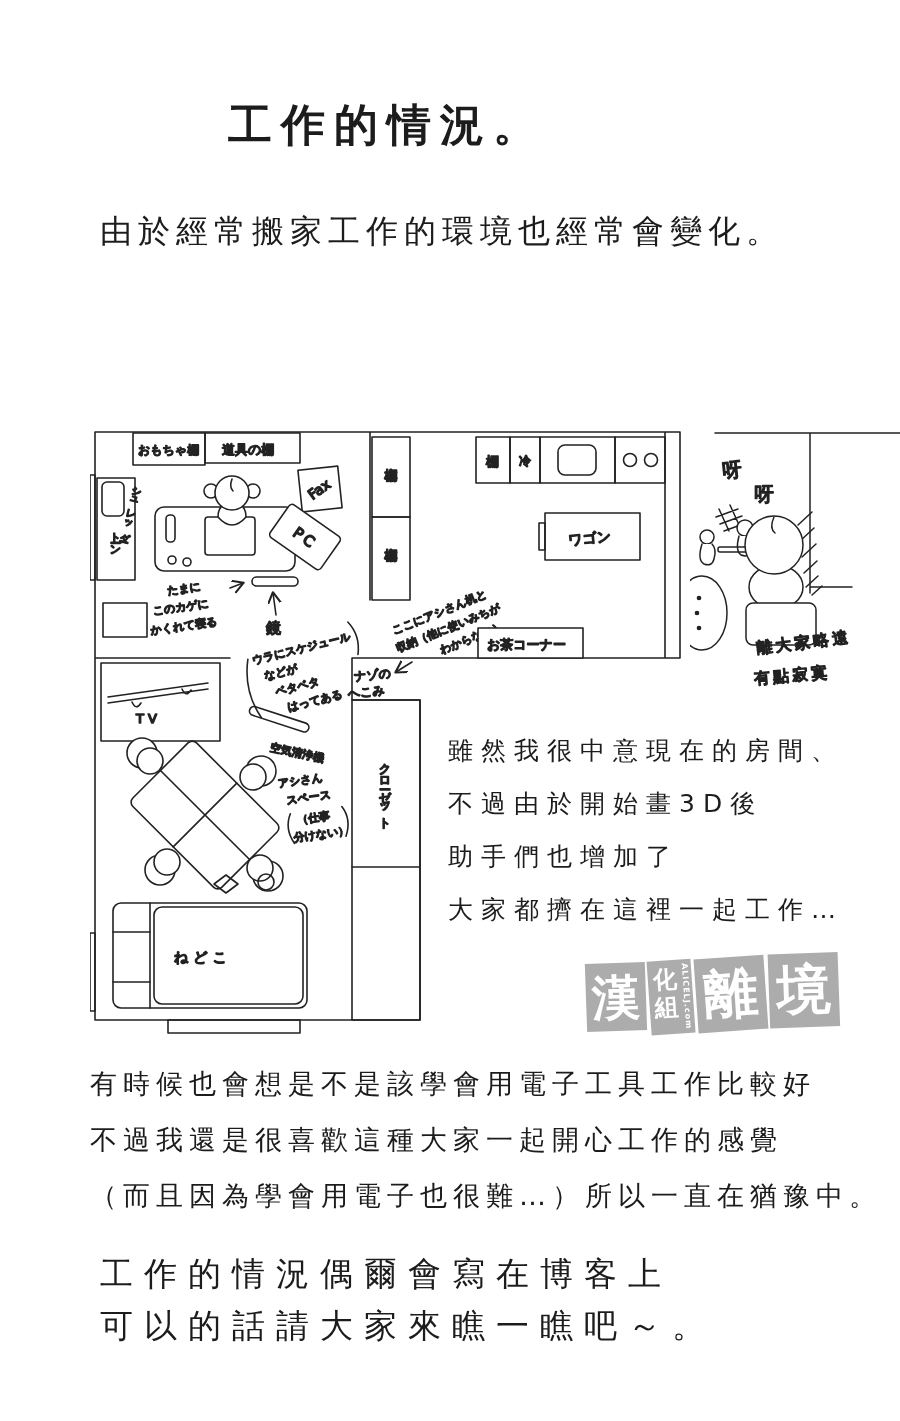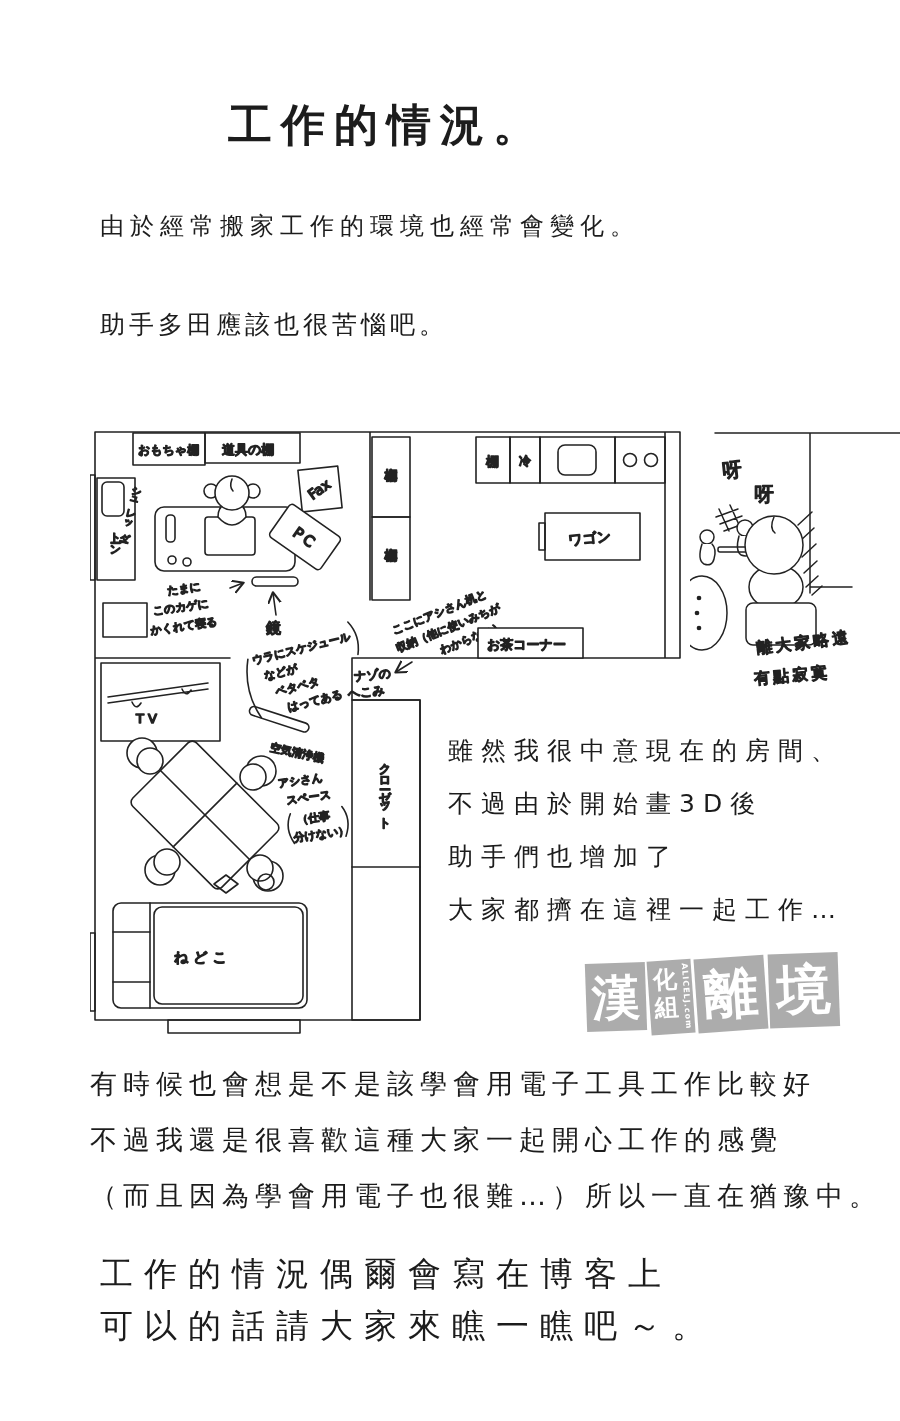--- a/index.html
+++ b/index.html
@@ -3,21 +3,21 @@
 <meta charset="utf-8">
 <style>
   html,body{margin:0;padding:0;background:#e8e8e8;}
   .canvas{
     position:relative;width:900px;height:1421px;background:#ffffff;
     margin:0 auto;overflow:hidden;color:#1c1c1c;
     font-family:"DejaVu Sans",sans-serif;
   }
   .hand{position:absolute;white-space:nowrap;color:#1c1c1c;}
   .title{left:228px;top:96px;font-size:44px;letter-spacing:9px;font-weight:bold;}
-  .intro{left:100px;top:210px;font-size:24px;letter-spacing:6px;}
+  .intro{left:100px;top:210px;font-size:32px;letter-spacing:6px;}
   .para2{left:100px;top:300px;font-size:25px;letter-spacing:4px;line-height:50px;}
   .sidenote{left:448px;top:724px;font-size:25px;letter-spacing:8px;line-height:53px;}
   .outro1{left:90px;top:1056px;font-size:27px;letter-spacing:6px;line-height:56px;}
   .outro2{left:100px;top:1248px;font-size:33px;letter-spacing:11px;line-height:52px;}
   svg text{fill:#1c1c1c;font-family:"DejaVu Sans",sans-serif;}
   .vtext{writing-mode:vertical-rl;text-orientation:upright;}
   
   .wm{position:absolute;left:586px;top:958px;display:flex;align-items:flex-start;
       gap:3px;transform:rotate(-3deg);opacity:.82;}
   .wm-block{background:#9b9b9b;color:#ffffff;font-weight:bold;line-height:1;
@@ -31,21 +31,20 @@
       text-orientation:sideways;padding:4px 2px;letter-spacing:1px;}
 </style>
 </head>
 <body>
 
 <div class="canvas">
 
   <div class="hand title">工作的情況。</div>
   <div class="hand intro">由於經常搬家工作的環境也經常會變化。</div>
   <div class="hand para2">
-    <div>助手多田應該也很苦惱吧。</div>
   </div>
 
   <svg style="position:absolute;left:90px;top:425px;" width="600" height="620" viewBox="0 0 600 620" fill="none" stroke="#222222" stroke-width="1.6" stroke-linecap="round" stroke-linejoin="round">
     <defs>
       <marker id="arw" markerWidth="9" markerHeight="9" refX="6.5" refY="4" orient="auto">
         <path d="M0,0 L7,4 L0,8" fill="none" stroke="#222" stroke-width="1.3"></path>
       </marker>
     </defs>
 
     <path d="M5,7 H590 M590,7 V233 M575,7 V233 M5,7 V595 M5,595 H330 M330,595 V275 M262,233 H590 M262,233 V275 M262,275 H330 M5,233 H140 M280,7 V175"></path>

